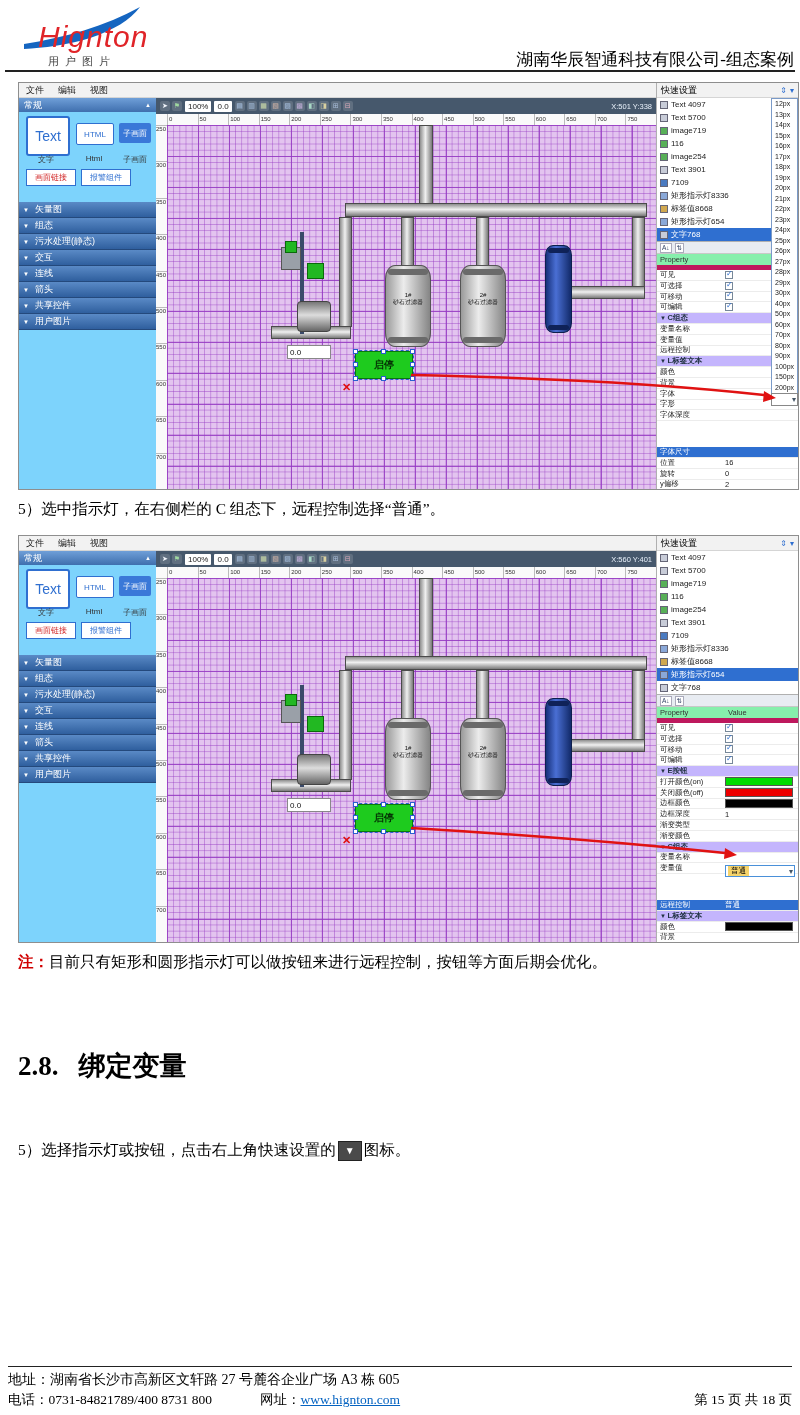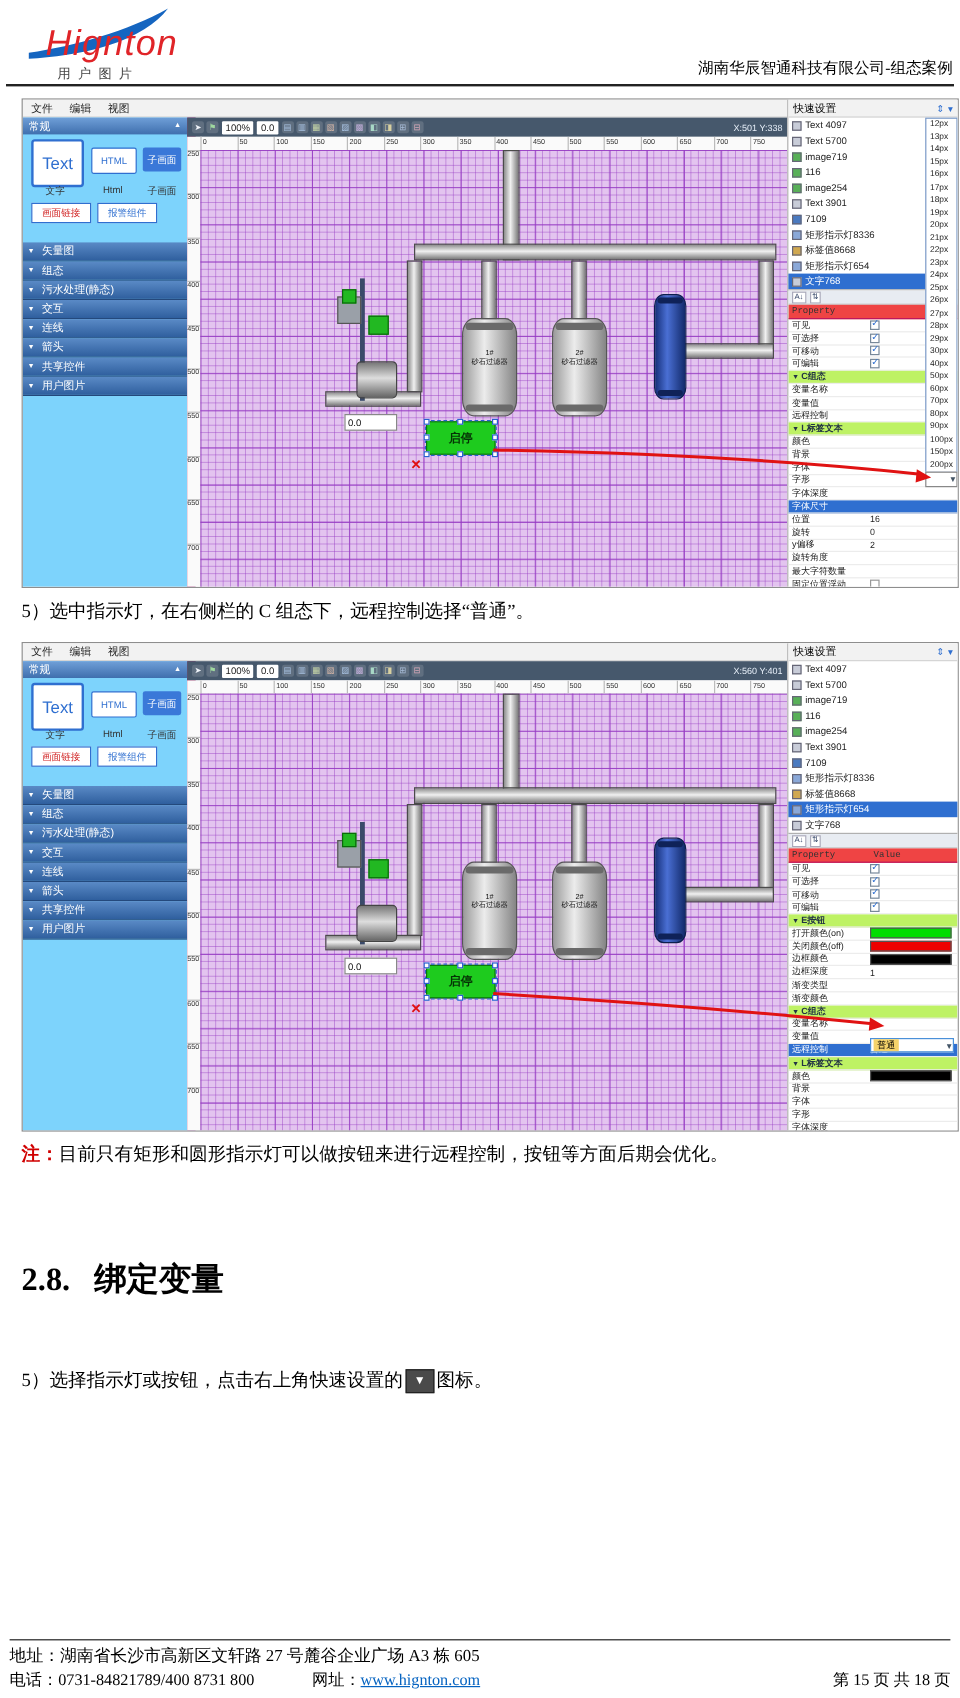--- a/index.html
+++ b/index.html
@@ -3,21 +3,21 @@
 <meta charset="utf-8">
 <style>
   html,body{margin:0;padding:0;}
   body{width:800px;height:1415px;position:relative;background:#fff;font-family:"Liberation Serif",serif;color:#000;overflow:hidden;}
 
   
   .logo{position:absolute;left:18px;top:4px;width:170px;height:64px;}
   .logo svg{position:absolute;left:0;top:0;}
   .logo-main{position:absolute;left:20px;top:16px;font-family:"Liberation Sans",sans-serif;font-style:italic;font-weight:normal;font-size:30px;color:#e02428;letter-spacing:1px;text-align:center;}
   .logo-sub{position:absolute;left:30px;top:50px;font-family:"Liberation Sans",sans-serif;font-size:11px;letter-spacing:6px;color:#444;}
-  .doc-title{position:absolute;right:6px;top:48px;font-size:13px;}
+  .doc-title{position:absolute;right:6px;top:48px;font-size:17px;}
   .hr-top{position:absolute;left:5px;right:5px;top:70px;border-top:2px solid #222;}
 
   
   .step5{position:absolute;left:18px;top:499px;width:770px;font-size:15.5px;}
   .note{position:absolute;left:18px;top:952px;width:770px;font-size:15.5px;}
   .note .red{color:#d00000;font-weight:bold;}
   .heading{position:absolute;left:18px;top:1048px;font-size:27px;font-weight:bold;}
   .heading .hnum{margin-right:20px;}
   .step1{position:absolute;left:18px;top:1140px;width:770px;font-size:15.5px;}
   .inline-icon{display:inline-block;width:22px;height:18px;background:#4a4a4a;color:#fff;font-size:10px;text-align:center;line-height:18px;vertical-align:middle;margin:0 2px;border:1px solid #222;}
@@ -112,28 +112,28 @@
   .qs{height:14px;display:flex;align-items:center;justify-content:space-between;font-size:9px;padding:0 4px;background:#f2f2f2;border-bottom:1px solid #d5d5d5;}
   .qsi{display:flex;gap:3px;color:#2f6fd0;font-size:8px;}
   .tree{position:absolute;top:15px;left:0;right:0;}
   #ed1 .tree{right:27px;}
   .titem{height:13px;display:flex;align-items:center;font-size:8px;padding-left:3px;gap:3px;color:#222;white-space:nowrap;overflow:hidden;}
   .titem.sel{background:#2f6fd0;color:#fff;}
   .ticon{width:8px;height:8px;border:1px solid #667;flex:0 0 auto;box-sizing:border-box;}
   .pgrid{position:absolute;top:158px;left:0;right:0;bottom:0;border-top:1px solid #b0b0b0;font-size:7.5px;overflow:hidden;}
   .sortbar{height:11px;background:#e8ecf2;border-bottom:1px solid #c8c8c8;display:flex;gap:3px;align-items:center;padding:0 3px;}
   .sbi{font-size:6.5px;background:#fff;border:1px solid #aab;padding:0 1px;line-height:8px;color:#346;}
-  .phead{height:11px;display:flex;align-items:center;border-bottom:1px solid #be185d;background:#ef4444;color:#333;font-family:Liberation Mono, monospace;}
+  .phead{height:11px;display:flex;align-items:center;border-bottom:5px solid #be185d;background:#86efac;color:#333;}
   .hc1{width:68px;padding-left:3px;} .hc2{flex:1;}
   .prow{height:9.8px;display:flex;align-items:center;border-bottom:1px solid #ececec;color:#222;}
   .plabel{width:68px;padding-left:3px;white-space:nowrap;overflow:hidden;flex:0 0 auto;box-sizing:border-box;}
   .pval{flex:1;display:flex;align-items:center;padding-right:3px;gap:2px;min-width:0;}
-  .prow.sec{background:#bef264;font-weight:bold;color:#234;}
+  .prow.sec{background:#c4b5fd;font-weight:bold;color:#234;}
   .prow.sec .plabel::before{content:"▼ ";font-size:6px;}
-  .prow.hl{background:#2f6fd0;color:#fff;}
+  .prow.hl{background:#2f6fd0;color:#fff;margin-top:26px;}
   .swatch{flex:1;height:7px;border:1px solid #555;}
   .chk{width:8px;height:8px;border:1px solid #789;background:#fff;position:relative;flex:0 0 auto;box-sizing:border-box;}
   .chk::after{content:"✓";position:absolute;top:-3px;left:0;font-size:8px;color:#2f6fd0;}
   .ubox{width:8px;height:8px;border:1px solid #999;background:#fff;flex:0 0 auto;box-sizing:border-box;}
   .pvtext{overflow:hidden;white-space:nowrap;}
   .pxlist{position:absolute;top:15px;right:0;width:27px;background:#fff;border:1px solid #7a9ac8;z-index:20;box-sizing:border-box;}
   .pxitem{height:10.5px;line-height:10.5px;padding-left:3px;font-size:7px;color:#222;}
   .pxcombo{position:absolute;top:310px;right:0;width:27px;height:13px;background:#fff;border:1px solid #888;z-index:20;box-sizing:border-box;}
   .pxcombo::after{content:"▾";position:absolute;right:1px;top:1px;font-size:8px;color:#456;}
   .rcdrop{position:absolute;left:68px;top:170px;width:70px;height:12px;background:#fff;border:1px solid #4a90d9;z-index:20;display:flex;align-items:center;padding-left:2px;box-sizing:border-box;}

